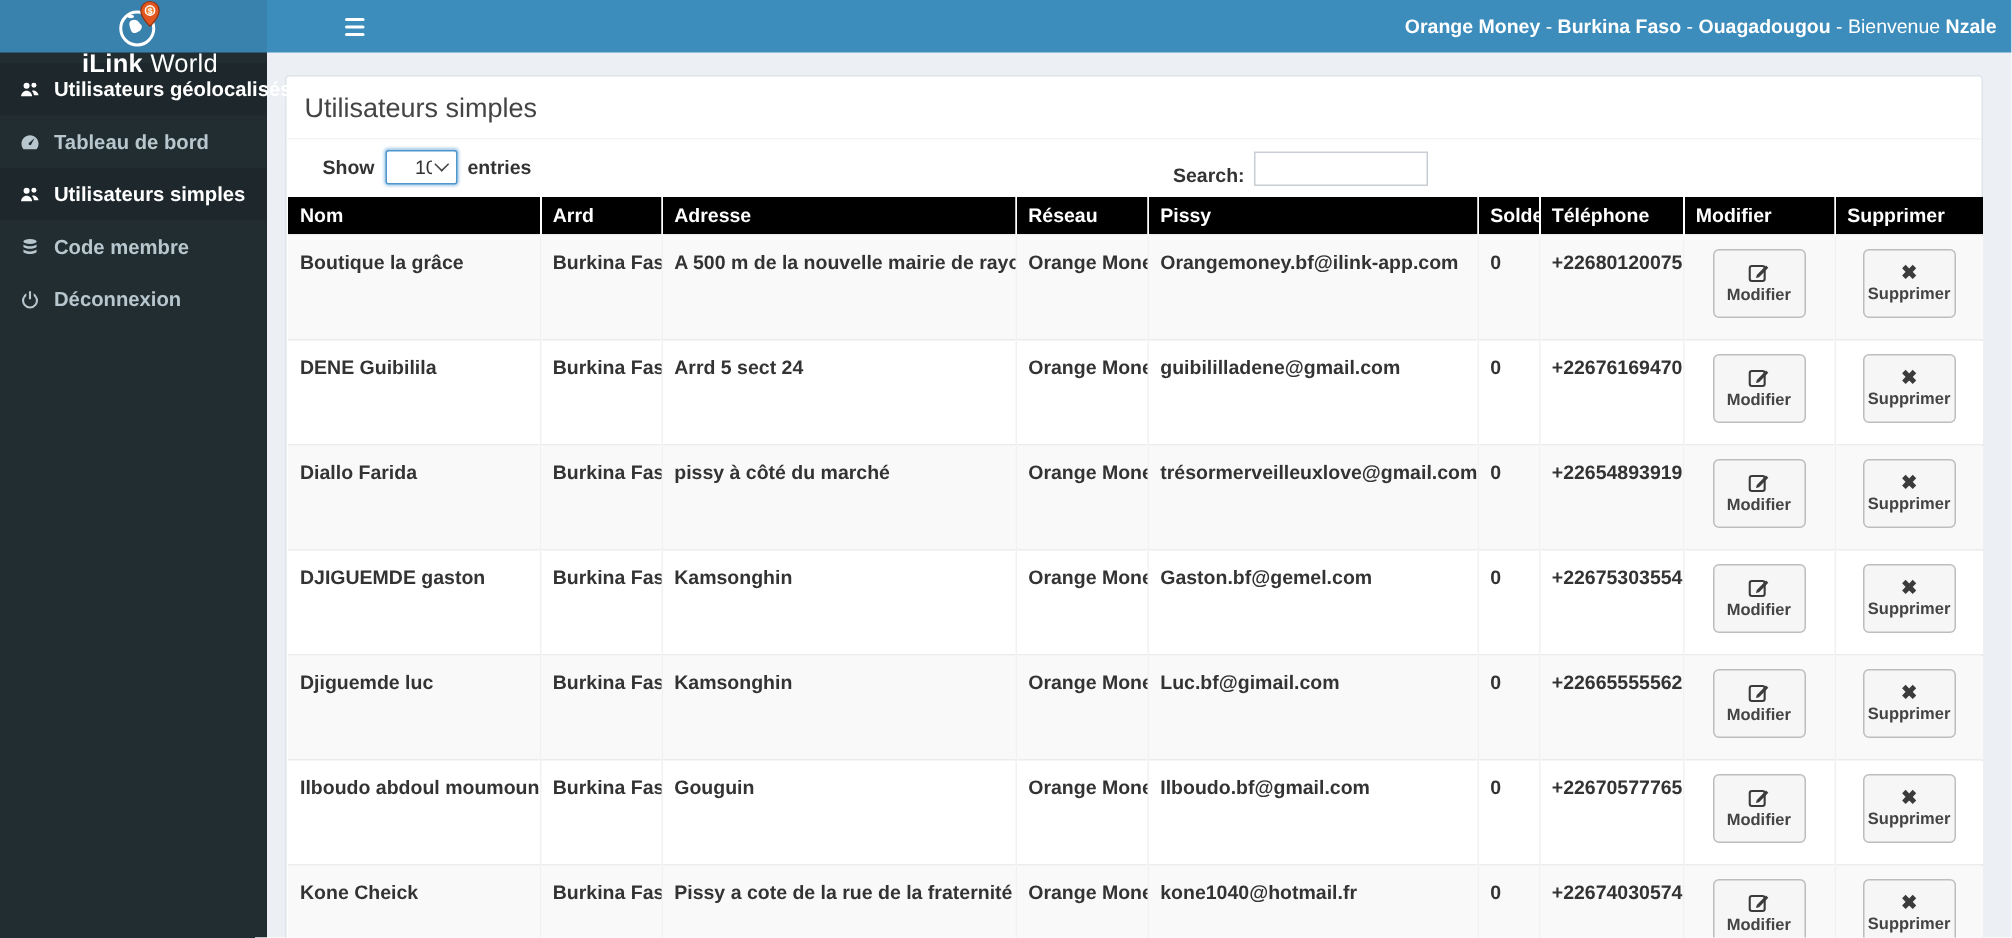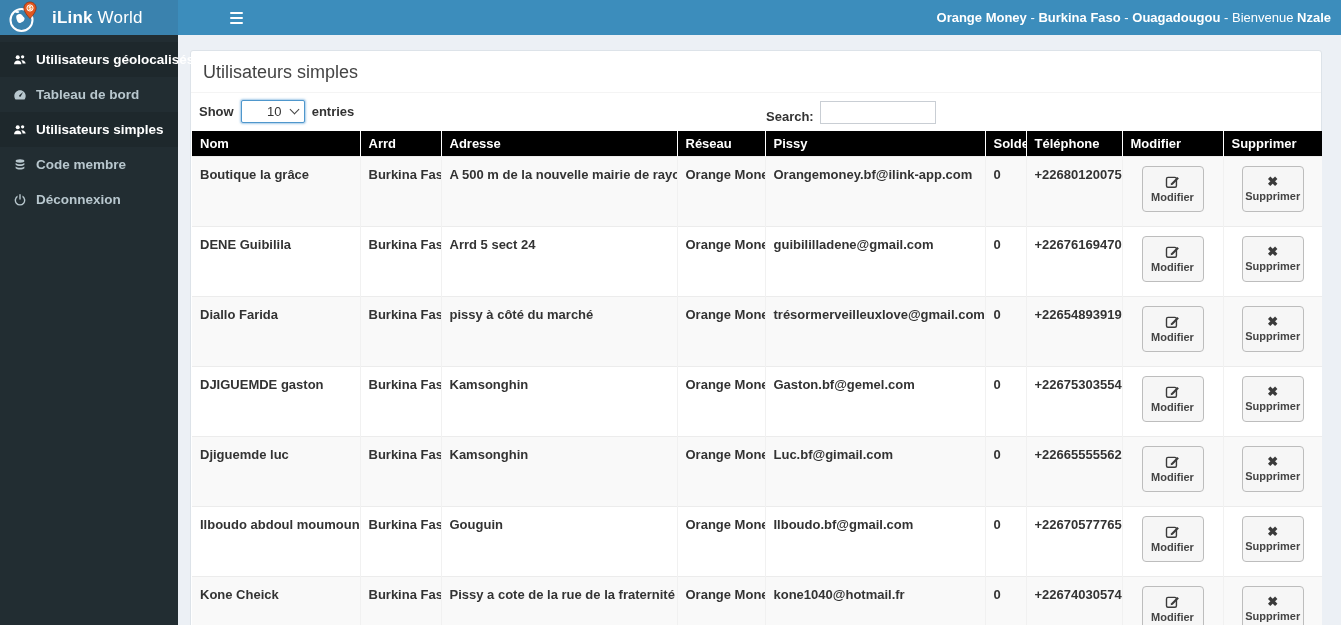--- a/index.html
+++ b/index.html
@@ -10,21 +10,21 @@
     position:relative;
     color:#333;
   }
   
   .sidebar {
     position:absolute; left:0; top:0; width:178px; height:625px;
     background:#222d32; z-index:3;
   }
   .logo {
     height:35px; background:#3a82ae; display:flex; align-items:center;
-    padding-left:8px; color:#fff; cursor:pointer;
+    padding-left:8px; color:#fff; cursor:pointer;flex-direction:column;
   }
   .logo svg { flex:0 0 auto; }
   .logo-text { margin-left:14px; font-size:17px; letter-spacing:.2px; white-space:nowrap; }
   .logo-text .b { font-weight:700; }
   .menu { margin-top:7px; }
   .menu-item {
     height:35px; display:flex; align-items:center; gap:9px;
     padding:0 13px; color:#b8c7ce; font-size:13.5px; font-weight:600;
     cursor:pointer; white-space:nowrap;
   }
@@ -46,25 +46,25 @@
   .nav-right .b { font-weight:700; }
   
   .panel {
     position:absolute; left:190px; top:50px; width:1132px; height:660px;
     background:#fff; border:1px solid #dde3e9; border-radius:3px; z-index:1;
   }
   .panel-title {
     font-size:18px; font-weight:400; color:#444;
     padding:11px 12px 9px; border-bottom:1px solid #f4f4f4;
   }
-  .controls { position:relative; height:26px; margin:7px 0 5px; padding:0 8px; font-size:13px; }
+  .controls { position:relative; height:26px; margin:7px 16px 5px; padding:0 8px; font-size:13px; }
   .show-group { display:flex; align-items:center; gap:7px; font-weight:700; color:#333; }
   .select-wrap { position:relative; display:inline-block; }
   .page-select {
-    width:64px; height:23px; font-family:"Liberation Sans",sans-serif; font-size:13px;
+    width:48px; height:23px; font-family:"Liberation Sans",sans-serif; font-size:13px;
     padding:0 16px 0 19px; text-align:center;
     border:1px solid #4f97cc; border-radius:2px; background:#fff; color:#333;
     -webkit-appearance:none; appearance:none; outline:none;
     box-shadow:0 0 2px 1px rgba(91,159,214,.55);
   }
   .select-wrap .chev {
     position:absolute; right:7px; top:6px; width:7px; height:7px;
     border-right:1.6px solid #444; border-bottom:1.6px solid #444;
     transform:rotate(45deg); pointer-events:none;
   }

